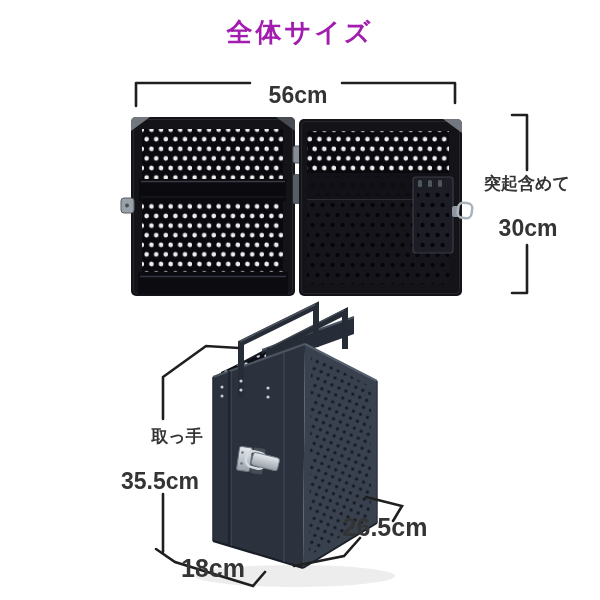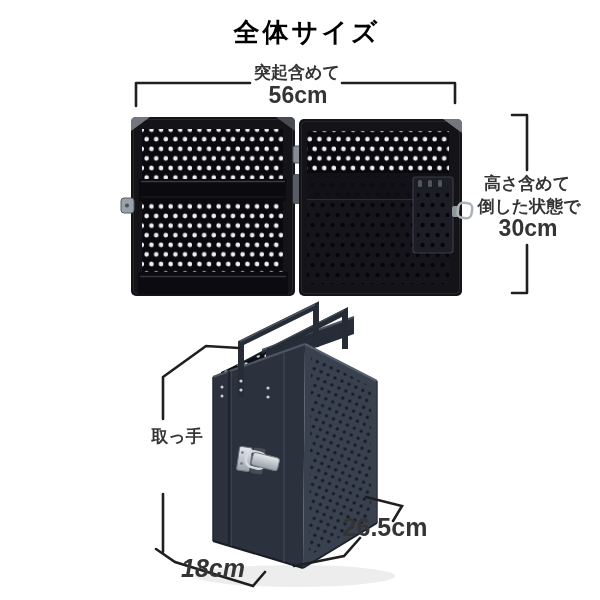--- a/index.html
+++ b/index.html
@@ -12,21 +12,21 @@
     position:relative;width:600px;height:600px;overflow:hidden;
     background:var(--c-background);
     font-family:"Liberation Sans","DejaVu Sans",sans-serif;
   }
   .stage svg{position:absolute;left:0;top:0;}
   .lbl{
     position:absolute;transform:translate(-50%,-50%);
     color:var(--c-text);font-weight:bold;white-space:nowrap;
     text-align:center;line-height:1;
   }
-  .title{font-size:26px;letter-spacing:3px;color:#000000;margin-left:7px;}
+  .title{font-size:26px;letter-spacing:3px;color:#a21caf;}
   .jp{font-size:17px;}
   .val{font-size:23px;}
   .val-sm{font-size:25px;}
 </style>
 </head>
 <body>
 
 <div class="stage">
 
   <svg width="600" height="600" viewBox="0 0 600 600">
@@ -168,24 +168,23 @@
       <path d="M136 83 H250 M342 83 H455 M136 83 V106 M455 83 V103"></path>
       <path d="M527 115 V170 M527 245 V293 M512 115 H527 M512 293 H527"></path>
       <path d="M163 377 V419 M163 494 V552 M163 377 L206 346 L239 348"></path>
       <path d="M156 549 L175 562 L253 586 L265 572"></path>
       <path d="M294 566 L344 556 L360 538 M366 497 L402 506 L393 521"></path>
     </g>
   </svg>
 
   <div class="lbl title" style="left:300px;top:32px;">全体サイズ</div>
 
-  <div class="lbl jp" style="left:297px;top:72px;">突起含めて</div>
   <div class="lbl val" style="left:298px;top:95px;">56cm</div>
 
-  <div class="lbl jp" style="left:527px;top:183px;">高さ含めて</div>
-  <div class="lbl jp" style="left:529px;top:206px;">倒した状態で</div>
+  <div class="lbl jp" style="left:527px;top:183px;">突起含めて</div>
   <div class="lbl val" style="left:528px;top:228px;">30cm</div>
 
   <div class="lbl jp" style="left:177px;top:436px;">取っ手</div>
+  <div class="lbl val" style="left:160px;top:481px;">35.5cm</div>
 
   <div class="lbl val-sm" style="left:385px;top:527px;">26.5cm</div>
-  <div class="lbl val-sm" style="left:213px;top:568px;font-style:italic;">18cm</div>
+  <div class="lbl val-sm" style="left:213px;top:568px;">18cm</div>
 </div>
 
 </body></html>

